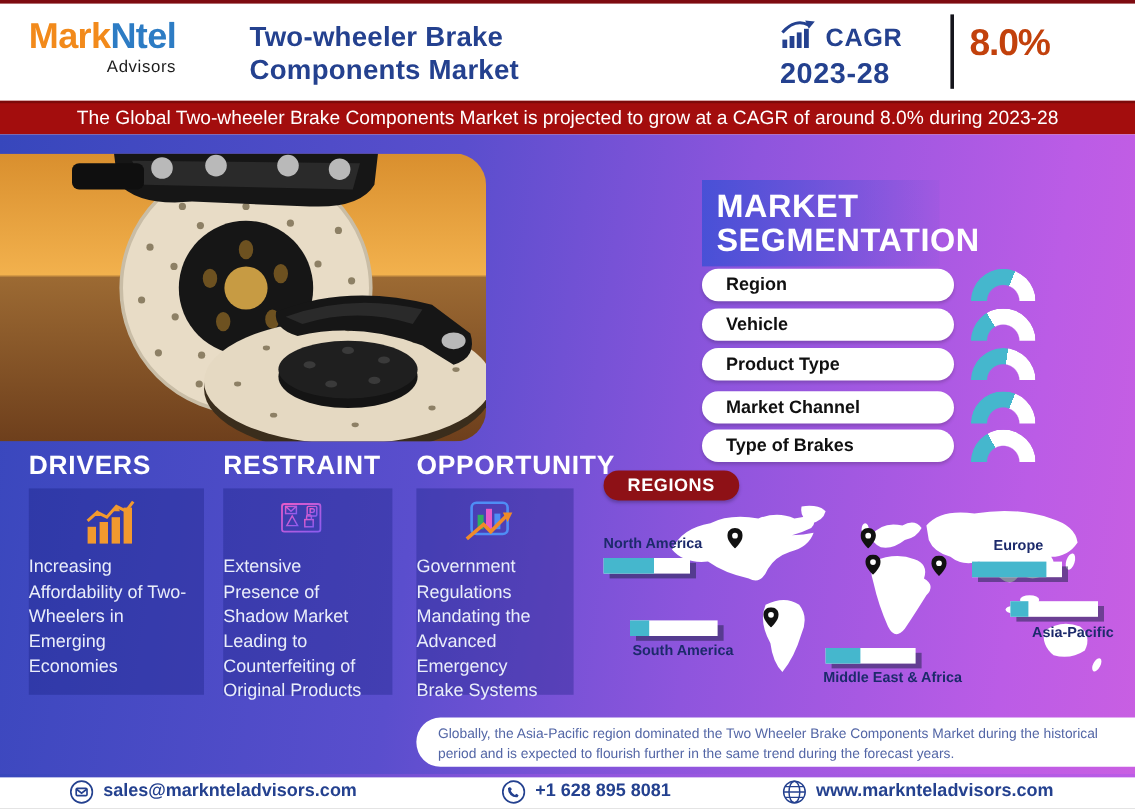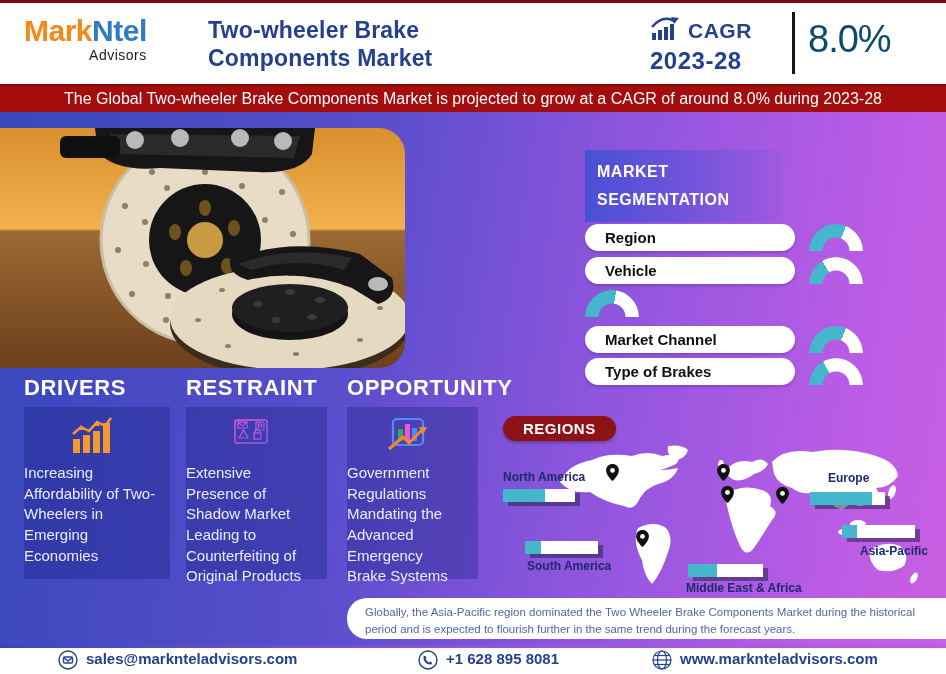--- a/index.html
+++ b/index.html
@@ -11,54 +11,54 @@
   .logo { position:absolute; left:24px; top:13px; line-height:1; }
   .logo .l1 { font-size:30px; font-weight:800; letter-spacing:-0.5px; }
   .logo .mark { color:#F28A1B; } .logo .ntel { color:#2D7CC4; }
   .logo .l2 { font-size:14px; color:#1c1c1c; text-align:right; margin-top:2px; letter-spacing:0.5px; }
   .title { position:absolute; left:208px; top:13px; font-size:23px; line-height:28px; font-weight:800; color:#24418F; letter-spacing:0.2px; }
   .cagr { position:absolute; left:650px; top:13px; color:#24418F; }
   .cagr-row { display:flex; align-items:center; gap:8px; }
   .cagr-label { font-size:21px; font-weight:600; letter-spacing:0.5px; }
   .cagr-period { font-size:24px; font-weight:800; letter-spacing:0.5px; margin-top:1px; }
   .hdr-divider { position:absolute; left:792px; top:9px; width:3px; height:62px; background:#15151c; }
-  .cagr-value { position:absolute; left:808px; top:15px; font-size:38px; font-weight:400; color:#0c4a6e; letter-spacing:-1px; }
+  .cagr-value { position:absolute; left:808px; top:15px; font-size:31px; font-weight:700; color:#c2410c; letter-spacing:-1px; }
 
   
   .banner { position:absolute; left:0; top:84px; width:946px; height:28px; background:#A30D0D; border-top:2px solid #7c0a0a;
             color:#fff; font-size:16px; display:flex; align-items:center; justify-content:center; }
 
   
   .main { position:absolute; left:0; top:112px; width:946px; height:533px;
           background:linear-gradient(98deg,#3747BC 0%,#5a4ecd 38%,#8e55dd 62%,#BB5CE6 88%,#c95fe2 100%); }
 
   
   .photo { position:absolute; left:0; top:16px; width:405px; height:240px; border-radius:0 26px 26px 0; overflow:hidden; }
 
   
   .seg-title { position:absolute; left:585px; top:38px; width:198px; padding:8px 12px;
                background:linear-gradient(90deg, rgba(66,80,214,0.9), rgba(140,90,220,0.25));
-               color:#fff; font-size:16px; font-weight:800; line-height:28px; letter-spacing:0.5px; }
+               color:#fff; font-size:27px; font-weight:800; line-height:28px; letter-spacing:0.5px; }
   .seg-row { position:absolute; left:585px; display:flex; align-items:flex-end; gap:14px; height:27px; }
   .pill { width:210px; height:27px; background:#fff; border-radius:14px; display:flex; align-items:center;
           padding-left:20px; font-size:15px; font-weight:bold; color:#101010; box-shadow:0 2px 3px rgba(0,0,0,0.18); }
   .gauge { width:54px; height:27px; position:relative; overflow:hidden; }
   .gauge i { position:absolute; left:0; top:0; width:54px; height:54px; border-radius:50%;
              background:conic-gradient(from 270deg, #45B7CD 0 calc(var(--p)*0.5%), #ffffff calc(var(--p)*0.5%) 50%, transparent 50% 100%);
              -webkit-mask:radial-gradient(circle, transparent 0 13px, #000 14px);
              mask:radial-gradient(circle, transparent 0 13px, #000 14px); }
 
   
   .ins-head { position:absolute; top:263px; color:#fff; font-size:22px; font-weight:800; letter-spacing:0.6px; }
   .ins-box { position:absolute; top:295px; height:172px; background:rgba(18,28,122,0.32); color:#e9edfa;
              font-size:15px; line-height:1.38; padding:10px 12px 0 0; }
   .ins-icon { display:flex; justify-content:center; margin-bottom:8px; }
 
   
-  .regions { position:absolute; left:490px; top:296px; width:456px; height:200px; }
+  .regions { position:absolute; left:490px; top:272px; width:456px; height:200px; }
   .regions-pill { position:absolute; left:13px; top:8px; padding:4px 20px; background:#8E1116; border-radius:15px;
                   color:#fff; font-size:15px; font-weight:800; letter-spacing:0.5px; box-shadow:0 2px 3px rgba(0,0,0,0.25); }
   .map { position:absolute; left:50px; top:36px; width:400px; height:160px; }
   .rlabel { position:absolute; font-size:12px; font-weight:bold; color:#1c2a6b; white-space:nowrap; }
   .rbar { position:absolute; height:13px; background:#fff; box-shadow:5px 4px 0 rgba(38,38,80,0.55); }
   .rbar i { position:absolute; left:0; top:0; bottom:0; width:calc(var(--p)*1%); background:#45B7CD; display:block; }
   .pin { position:absolute; width:13px; height:17px; }
 
   
   .note { position:absolute; left:347px; top:486px; width:599px; height:41px; background:#fff; border-radius:20px 0 0 20px;
@@ -208,20 +208,21 @@
           <i></i>
         </div>
     </div>
     <div class="seg-row" style="top:145px">
       <div class="pill">Vehicle</div>
       <div class="gauge" style="--p: 33;">
           <i></i>
         </div>
     </div>
     <div class="seg-row" style="top:178px">
+      <div class="pill">Product Type</div>
       <div class="gauge" style="--p: 55;">
           <i></i>
         </div>
     </div>
     <div class="seg-row" style="top:214px">
       <div class="pill">Market Channel</div>
       <div class="gauge" style="--p: 62;">
           <i></i>
         </div>
     </div>

